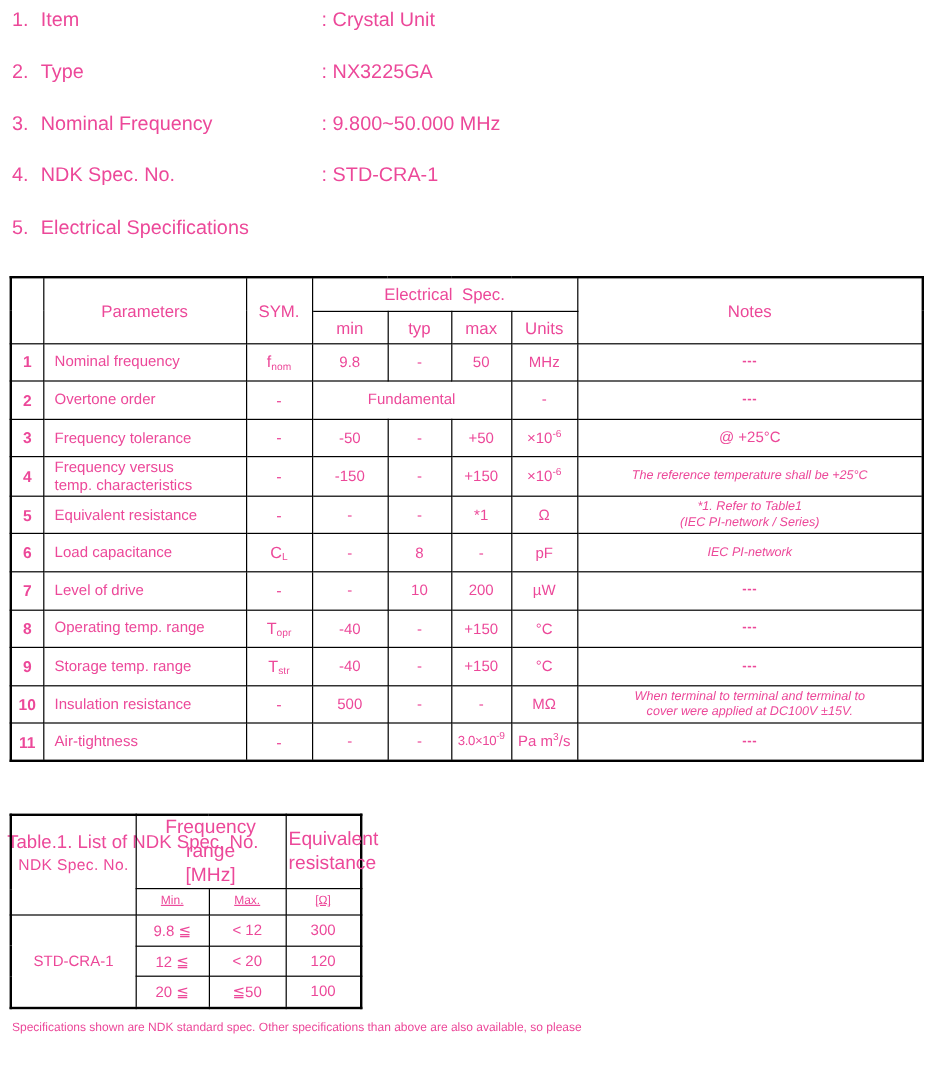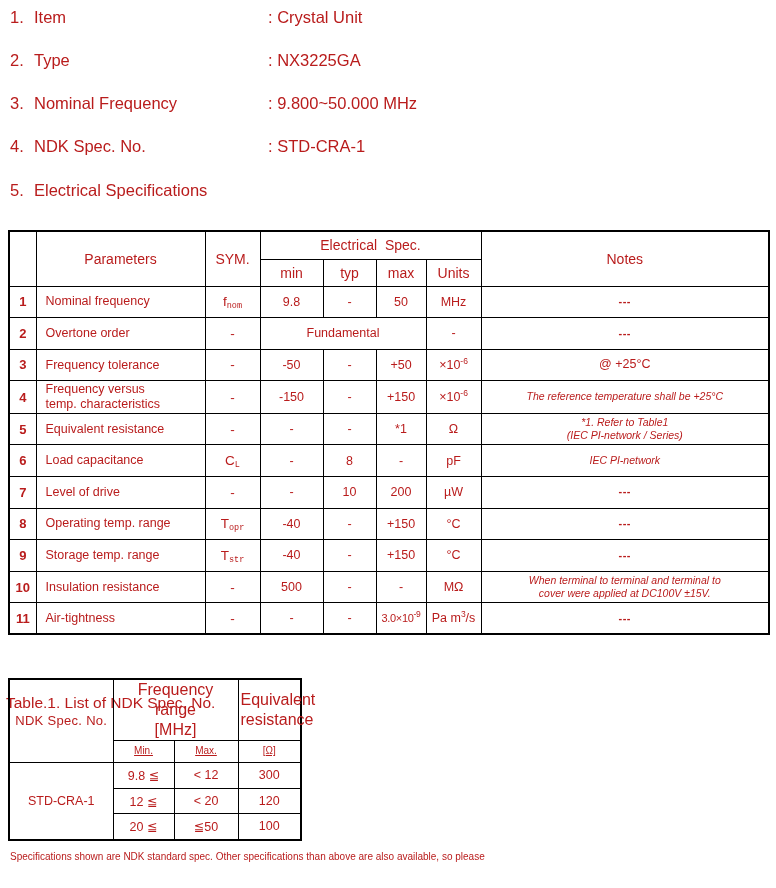--- a/index.html
+++ b/index.html
@@ -1,19 +1,19 @@
 <!DOCTYPE html>
 <html><head>
 <meta charset="utf-8">
 <style>
   * { box-sizing: border-box; }
   html,body { margin:0; padding:0; background:#fff; }
   .page {
     position:relative; width:776px; height:888px;
-    background:#fff; color:#b91c1c;
+    background:#fff; color:#ec4899;
     font-family:"Liberation Sans", sans-serif;
     overflow:hidden;
   }
   
   .items { position:absolute; top:8px; left:10px; }
   .item-row { height:43px; font-size:16.5px; }
   .item-row .num { display:inline-block; width:24px; }
   .item-row .label { display:inline-block; width:234px; }
   .section-title { position:absolute; top:181px; left:10px; font-size:16.5px; }
   .section-title .num { display:inline-block; width:24px; }
@@ -33,21 +33,21 @@
   #spec-table tbody td { font-size:12.5px; }
   #spec-table .group-th { word-spacing:4px;margin-left:41px; }
   #spec-table td.col-no { font-weight:bold; font-size:13px; }
   #spec-table td.col-param { text-align:left; padding-left:9px; line-height:1.18; white-space:normal; }
   #spec-table td.col-sym { font-size:13.5px; }
   #spec-table td.col-notes { line-height:1.25; white-space:normal; }
   #spec-table td .b, td.b { font-weight:bold; }
   #spec-table td.small { font-size:10.5px;font-style:italic; }
   #spec-table td.dashes { font-weight:bold; font-size:11px; letter-spacing:0.5px; }
   #spec-table td.fit { font-size:11px; letter-spacing:-0.3px; padding:1px 0; }
-  sub { font-size:8.5px; vertical-align:baseline; position:relative; top:2px;font-family:Liberation Mono, monospace; }
+  sub { font-size:8.5px; vertical-align:baseline; position:relative; top:2px; }
   sup { font-size:8.5px; vertical-align:baseline; position:relative; top:-5px; }
 
   
   .table1-title { position:absolute; top:650px; left:6px; font-size:15.5px;margin-top:44px; }
   #table1 { position:absolute; top:678px; left:8px; width:292px; border:2px solid #000; }
   #table1 th, #table1 td {
     border:1px solid #000; padding:0 2px;
     text-align:center; vertical-align:middle; font-weight:normal;
   }
   #table1 thead tr:first-child { height:52px; }

